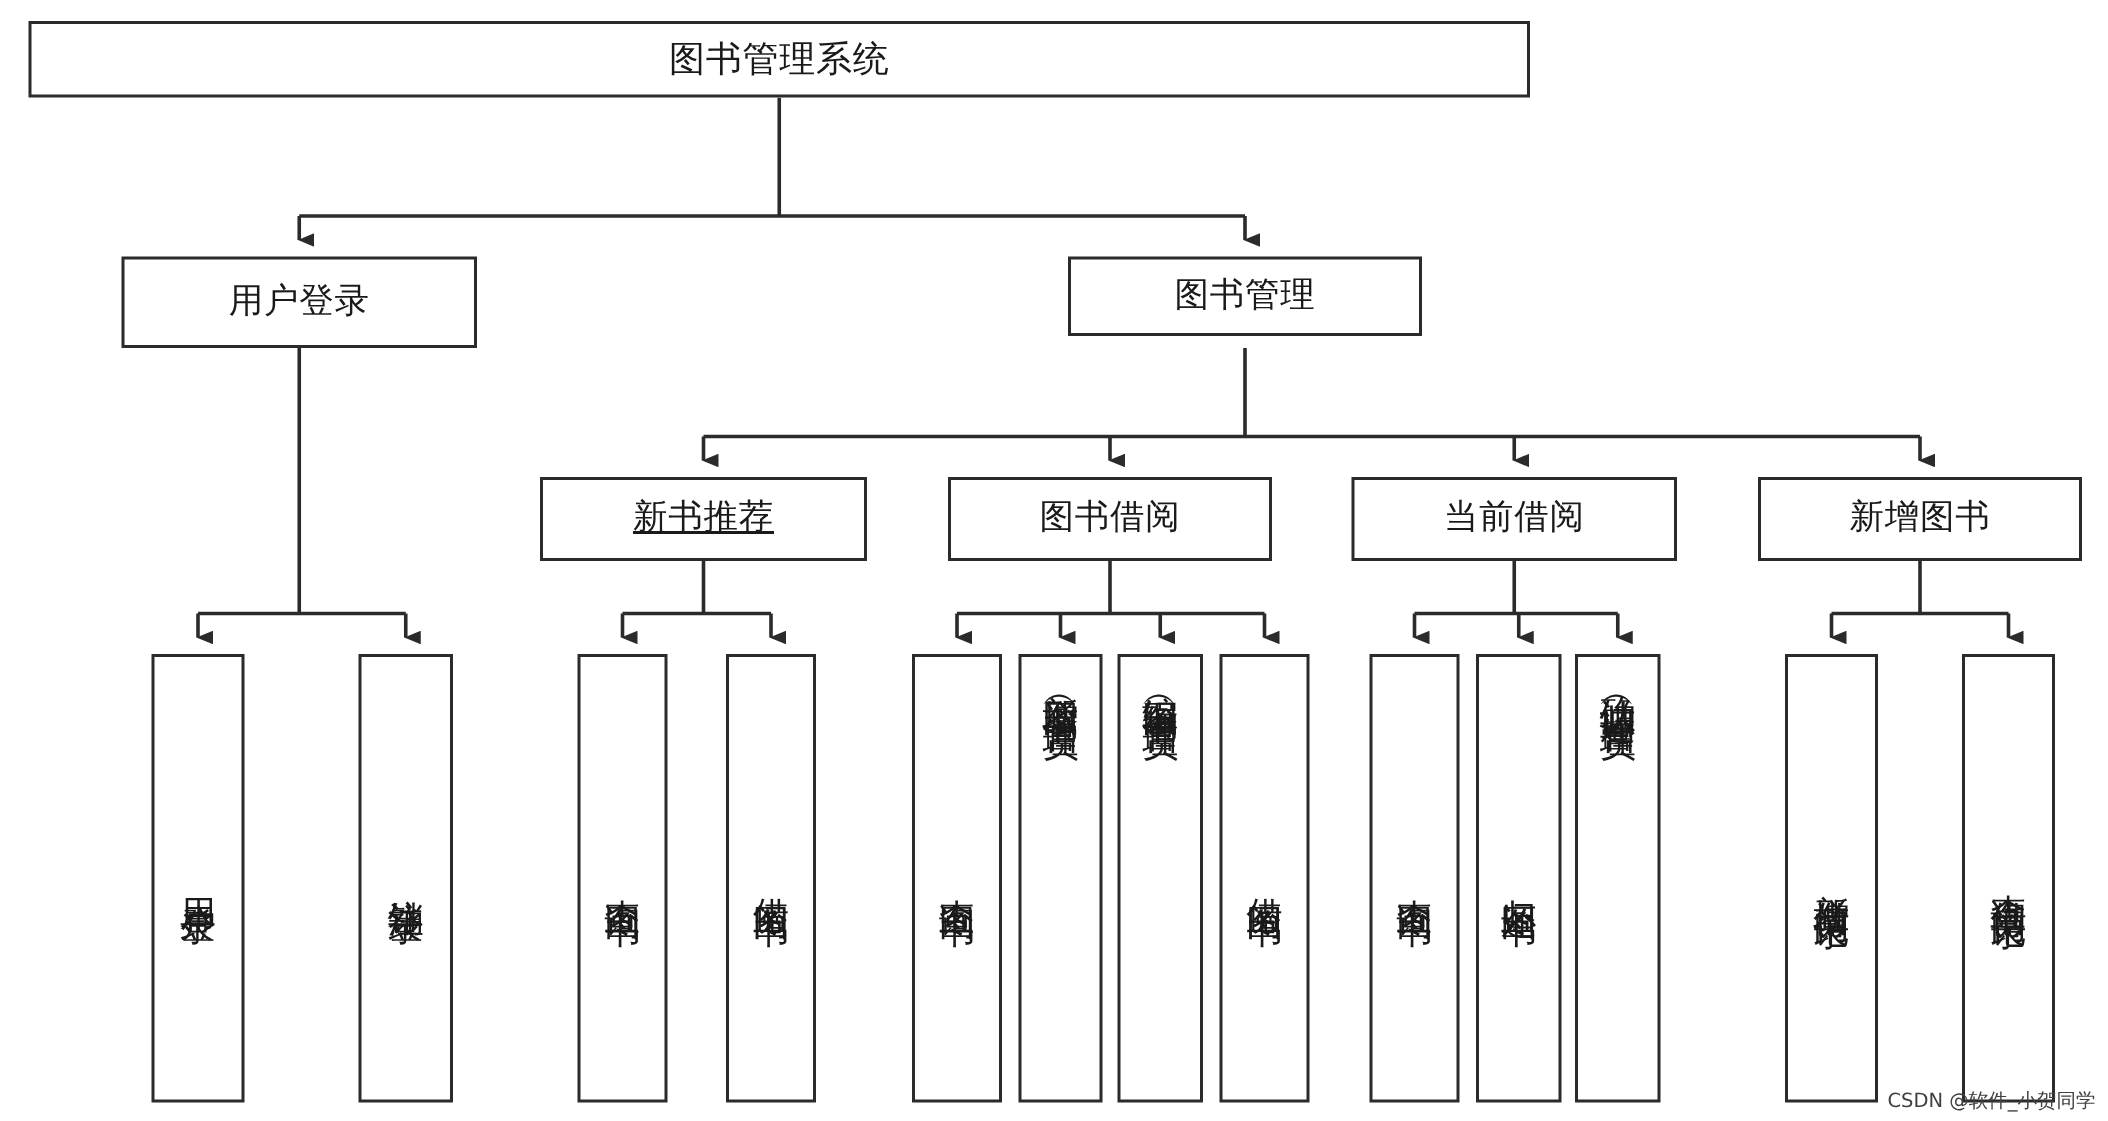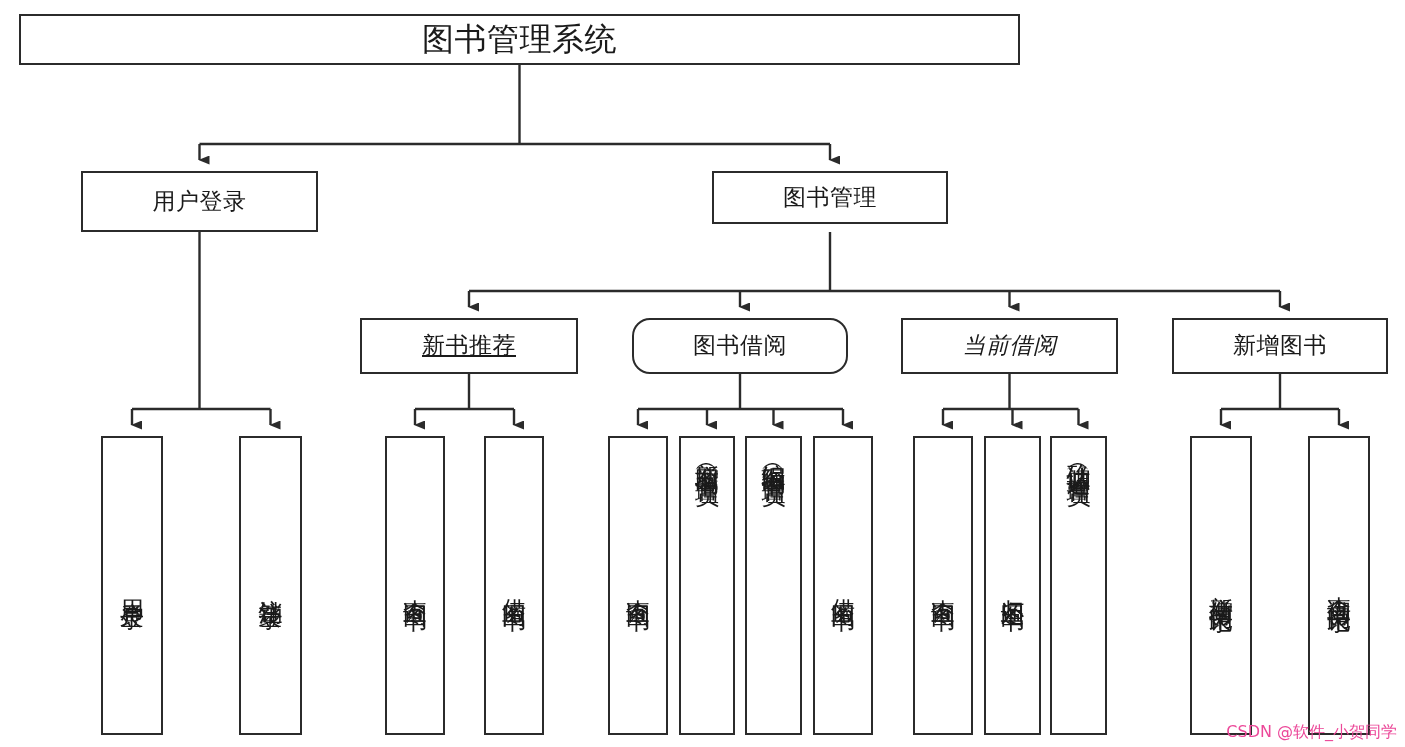--- a/index.html
+++ b/index.html
@@ -43,21 +43,21 @@
     line-height: 1.18;
     white-space: nowrap;
     letter-spacing: 0.5px;
   }
   
   .node.horizontal .node-label {
     font-size: 23px;
     writing-mode: horizontal-tb;
   }
   .node.level-root .node-label {
-    font-size: 32px;
+    font-size: 24px;
   }
   
   .node.vertical {
     align-items: flex-start;
     padding-top: 6px;
   }
   .node.vertical .node-label {
     writing-mode: vertical-rl;
     text-orientation: upright;
     font-size: 24px;
@@ -66,22 +66,22 @@
     white-space: nowrap;
   }
   .node.vertical.centered {
     align-items: center;
     padding-top: 0;
   }
   #watermark {
     position: absolute;
     right: 8px;
     bottom: 4px;
-    font-size: 16px;
-    color: #ec4899;
+    font-size: 13px;
+    color: #404040;
     z-index: 5;
     white-space: nowrap;
     font-family: "DejaVu Sans", "Liberation Sans", sans-serif;
   }
 </style>
 </head>
 <body>
 
 <div id="diagram-root">
 
@@ -134,24 +134,24 @@
       </div>
       <div class="node horizontal" style="left: 81px; top: 171px; width: 237px; height: 61px;">
         <span class="node-label">用户登录</span>
       </div>
       <div class="node horizontal" style="left: 712px; top: 171px; width: 236px; height: 53px;">
         <span class="node-label">图书管理</span>
       </div>
       <div class="node horizontal" style="left: 360px; top: 318px; width: 218px; height: 56px; text-decoration: underline;">
         <span class="node-label">新书推荐</span>
       </div>
-      <div class="node horizontal" style="left: 632px; top: 318px; width: 216px; height: 56px; border-radius: 18px;">
+      <div class="node horizontal" style="left: 632px; top: 318px; width: 216px; height: 56px;">
         <span class="node-label">图书借阅</span>
       </div>
-      <div class="node horizontal" style="left: 901px; top: 318px; width: 217px; height: 56px; font-style: italic;">
+      <div class="node horizontal" style="left: 901px; top: 318px; width: 217px; height: 56px;">
         <span class="node-label">当前借阅</span>
       </div>
       <div class="node horizontal" style="left: 1172px; top: 318px; width: 216px; height: 56px;">
         <span class="node-label">新增图书</span>
       </div>
       <div class="node vertical centered" style="left: 101px; top: 436px; width: 62px; height: 299px;">
         <span class="node-label">用户登录</span>
       </div>
       <div class="node vertical centered" style="left: 239px; top: 436px; width: 63px; height: 299px;">
         <span class="node-label">注销登录</span>

